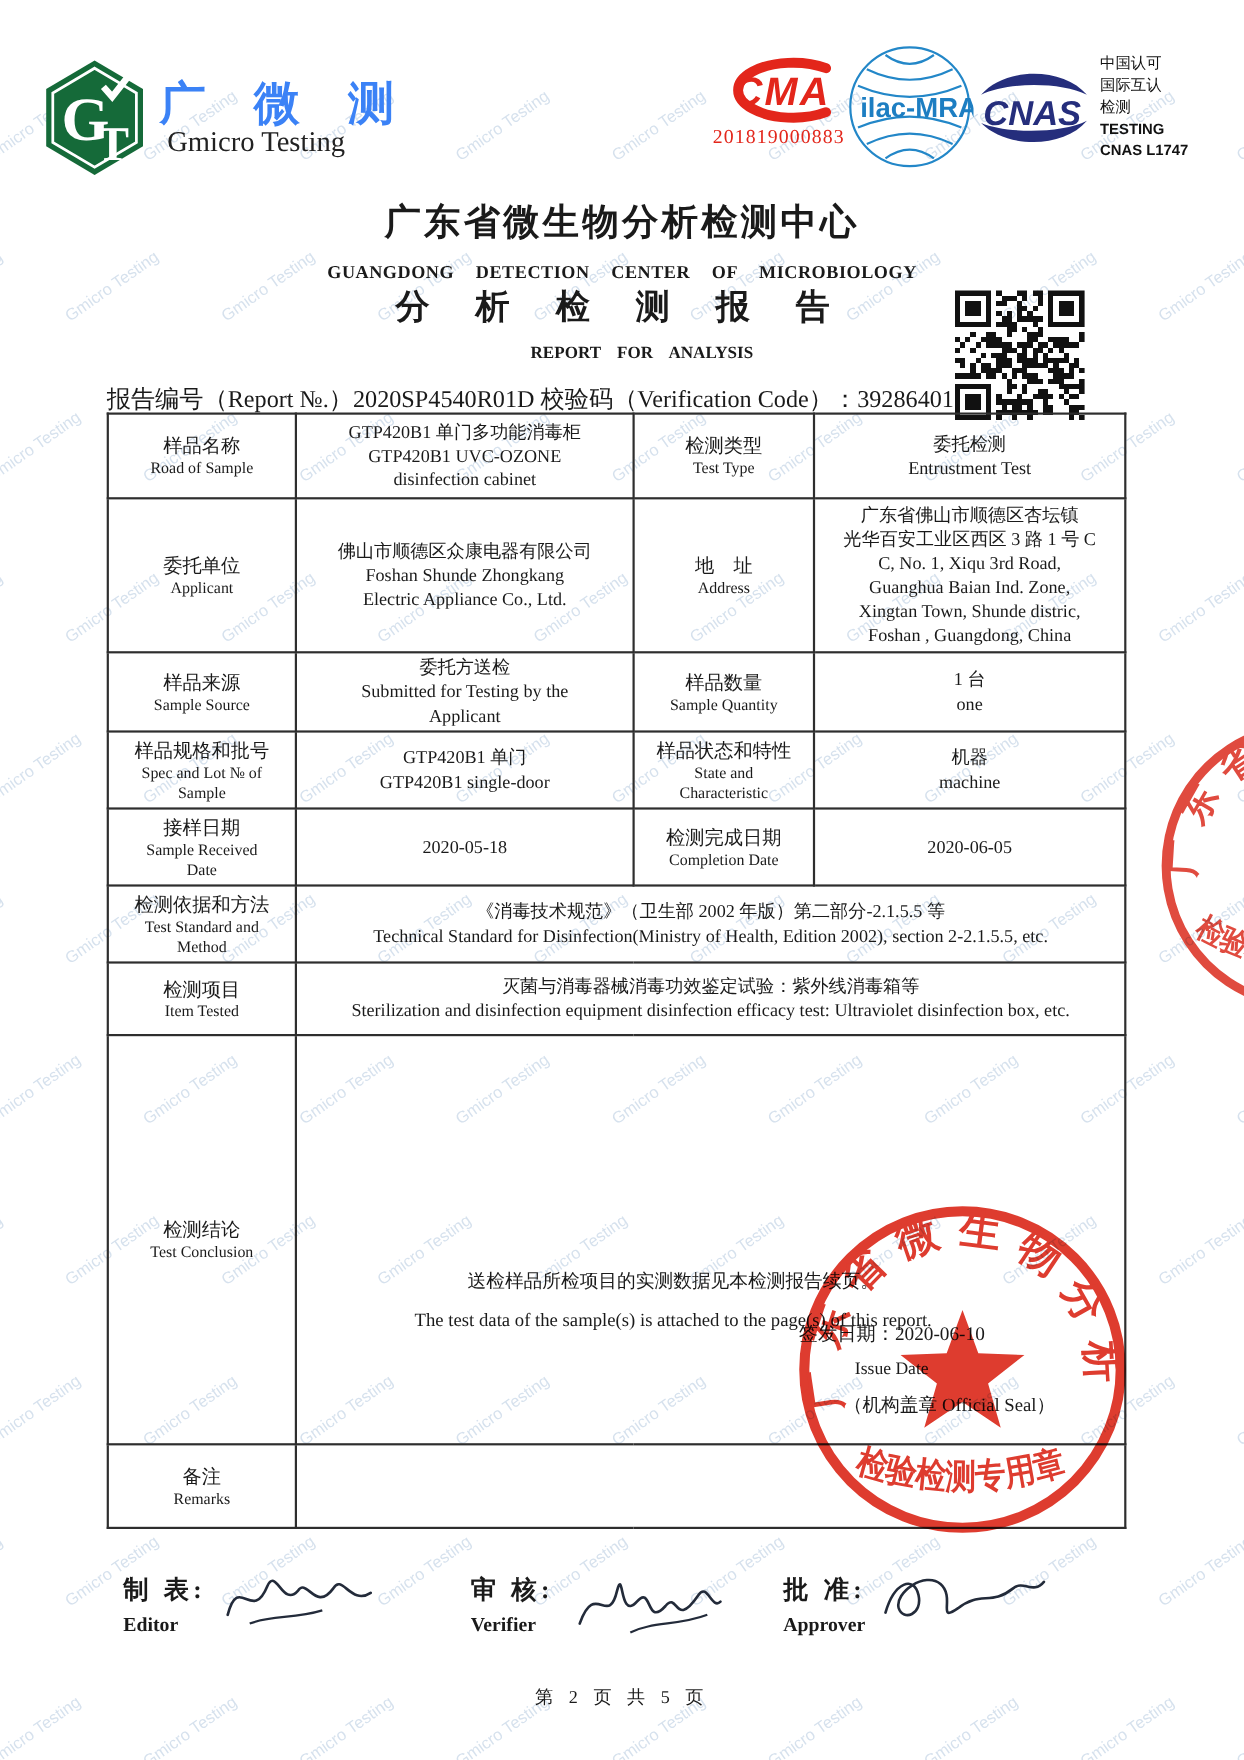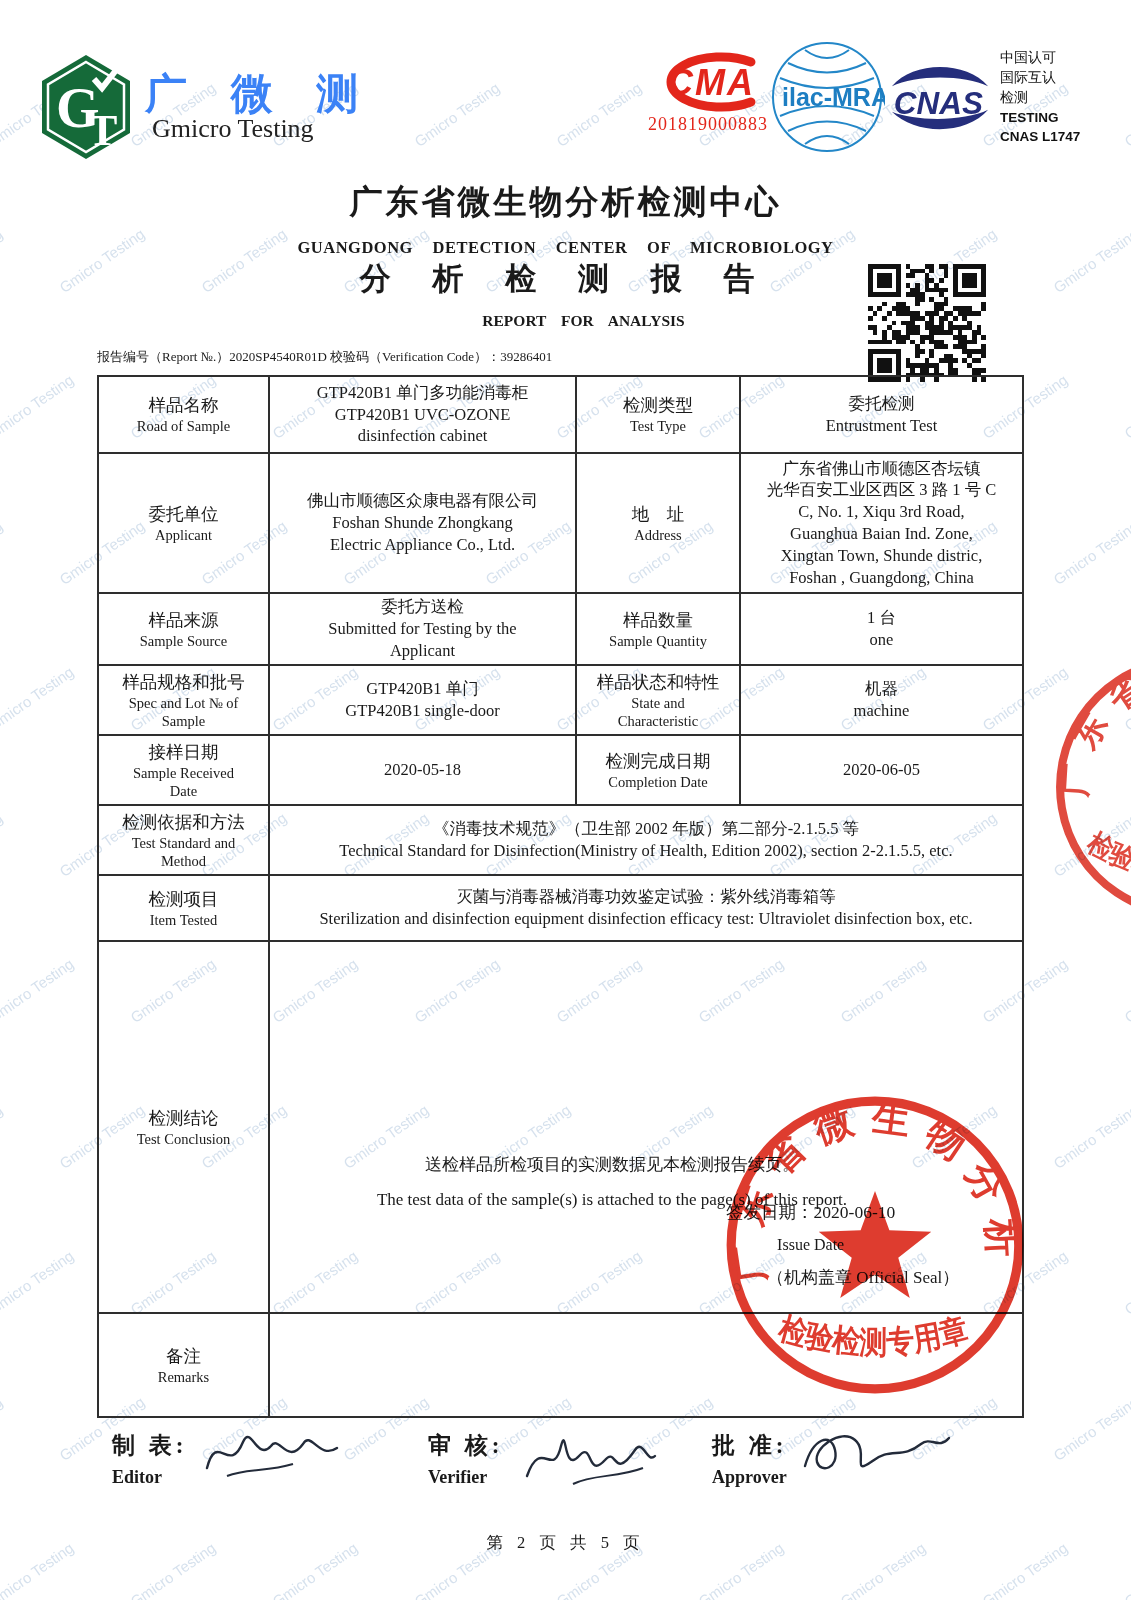--- a/index.html
+++ b/index.html
@@ -24,21 +24,21 @@
   .accred .en{font-weight:bold;font-size:13.5px;}
   
   .org-cn{position:absolute;left:0;right:0;top:180px;text-align:center;font-size:33px;
         font-weight:600;letter-spacing:3px;}
   .org-en{position:absolute;left:0;right:0;top:238px;text-align:center;font-size:16.5px;
         font-weight:bold;word-spacing:15px;letter-spacing:.5px;}
   .report-cn{position:absolute;left:0;right:0;top:258px;text-align:center;font-size:31px;
         font-weight:600;letter-spacing:17px;}
   .report-en{position:absolute;left:0;right:0;top:312px;text-align:center;font-size:15.5px;
         font-weight:bold;word-spacing:11px;padding-left:36px;}
-  .report-line{position:absolute;left:97px;top:348px;font-size:13px;}
+  .report-line{position:absolute;left:97px;top:348px;font-size:22px;}
   .qr{position:absolute;left:868px;top:264px;width:118px;height:118px;}
   
   table.info{position:absolute;left:97px;top:375px;width:925px;border-collapse:collapse;
         table-layout:fixed;}
   table.info td{border:2px solid #2e2e2e;text-align:center;vertical-align:middle;
         padding:2px 4px;overflow:hidden;}
   .k-cn{font-size:17.5px;}
   .k-en{font-size:14.5px;white-space:pre-line;line-height:1.25;}
   .val{font-size:16.5px;white-space:pre-line;line-height:1.32;}
   td.conclusion-cell{position:relative;text-align:left;vertical-align:top;}
@@ -582,21 +582,21 @@
         <td class="conclusion-cell" colspan="3">
           <div class="conclusion-text">送检样品所检项目的实测数据见本检测报告续页。
 The test data of the sample(s) is attached to the page(s) of this report.</div>
           <div class="issue-block">
             <div><span>签发日期：</span><span>2020-06-10</span></div>
             <div class="issue-en">Issue Date</div>
             <div class="seal-note">（机构盖章 Official Seal）</div>
           </div>
         </td>
       </tr>
-      <tr style="height:104px">
+      <tr style="height:76px">
         <td>
           <div class="k-cn">备注</div>
               <div class="k-en">Remarks</div>
             </td>
         <td class="val" colspan="3"></td>
       </tr>
     </tbody>
       </table>
 
     <div class="sig-row">

